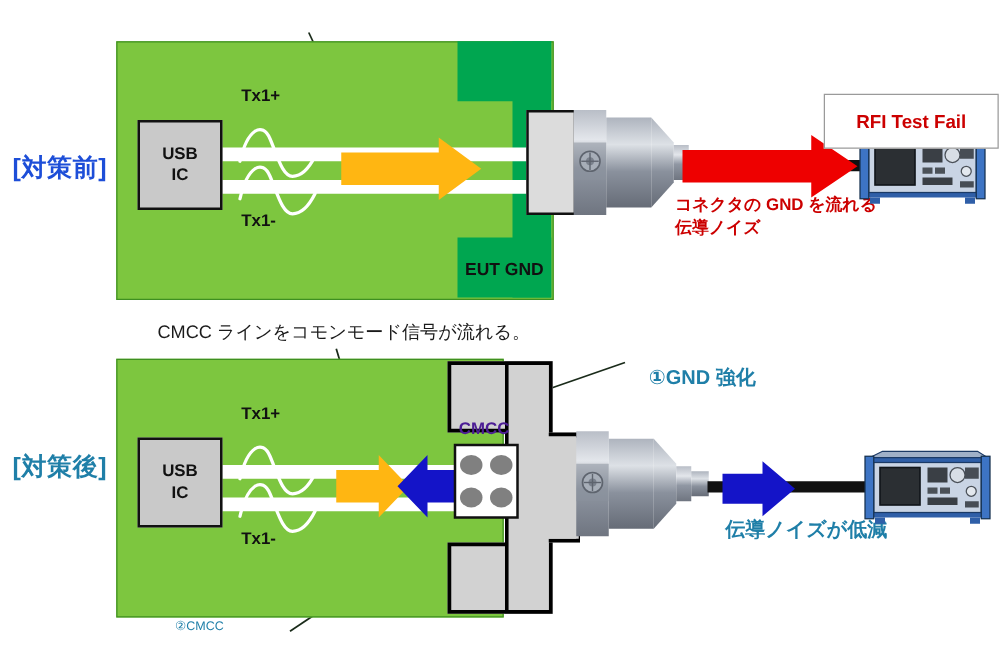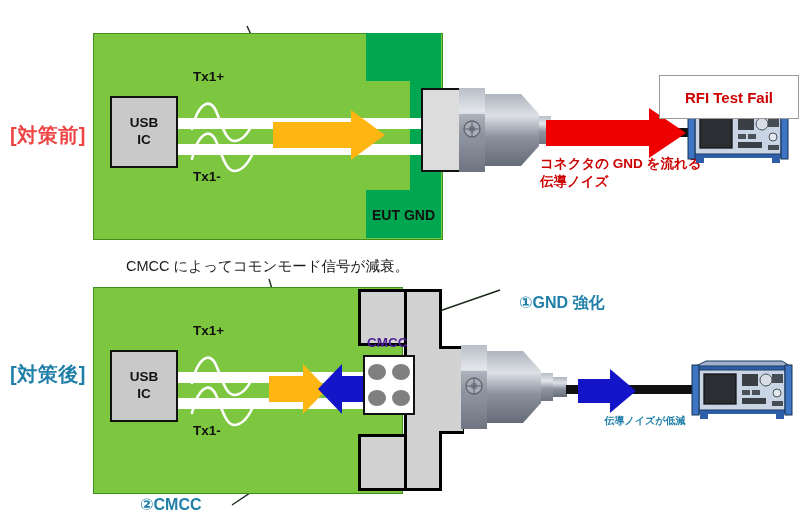--- a/index.html
+++ b/index.html
@@ -4,21 +4,21 @@
 <style>
   html,body{margin:0;padding:0;background:#ffffff;}
   body{width:800px;height:527px;overflow:hidden;
        font-family:"Liberation Sans","DejaVu Sans",sans-serif;}
   #stage{position:relative;width:800px;height:527px;background:#fff;}
   .abs{position:absolute;}
   .txt{position:absolute;white-space:nowrap;line-height:1;}
 
   
   .stage-label{font-size:20px;font-weight:700;letter-spacing:.5px;}
-  .lbl-before{color:#ef4444;}
+  .lbl-before{color:#1d4ed8;}
   .lbl-after{color:#1F7FA8;}
 
   
   .caption{font-size:14.5px;color:#1a1a1a;font-weight:400;}
   .footnote{font-size:14px;color:#1a1a1a;}
 
   
   .pcb{background:#7DC63F;border:1px solid #3E8F20;}
   .gnd-dark{background:#00A650;}
   .trace{background:#ffffff;}
@@ -34,23 +34,23 @@
   .gnd-shape{background:#D2D2D2;border:3px solid #000;box-sizing:border-box;}
 
   
   .resultbox{border:1.5px solid #9a9a9a;background:#fff;
              display:flex;align-items:center;justify-content:center;
              font-size:15px;font-weight:700;box-sizing:border-box;}
   .res-fail{color:#CC0000;}
   .res-pass{color:#1F7FA8;}
 
   .noise-red{color:#CC0000;font-size:13.5px;font-weight:700;text-align:left;line-height:1.35;}
-  .noise-blue{color:#1F7FA8;font-size:10px;font-weight:700;text-align:center;line-height:1.35;}
+  .noise-blue{color:#1F7FA8;font-size:16px;font-weight:700;text-align:center;line-height:1.35;}
   .annot-blue{color:#1F7FA8;font-size:16px;font-weight:700;margin-top:19px;}
-  .cmcc-num{color:#1F7FA8;font-size:16px;font-weight:700;}
+  .cmcc-num{color:#1F7FA8;font-size:10px;font-weight:400;}
 
   svg{display:block;overflow:visible;}
 </style>
 </head>
 <body>
 
 <div id="stage">
 
 
   <svg class="abs" style="left:0;top:0;width:800px;height:527px;pointer-events:none;">
@@ -145,21 +145,21 @@
     <rect x="52" y="38" width="24" height="6" fill="#3A3F45"></rect>
     <rect x="82" y="14" width="11" height="9" fill="#474d55"></rect>
     <circle cx="87" cy="33" r="4" fill="#E3E8EE" stroke="#4a5058" stroke-width="1"></circle>
     <rect x="82" y="41" width="11" height="5" fill="#474d55"></rect>
     <rect x="10" y="54" width="8" height="5" fill="#2F5FA8"></rect>
     <rect x="86" y="54" width="8" height="5" fill="#2F5FA8"></rect>
   </svg>
 
   <div class="abs resultbox res-fail" style="left:659px;top:65px;width:140px;height:44px;margin-top:10px;">RFI Test Fail</div>
 
-  <div class="txt caption" style="left:126px;top:259px;">CMCC によってコモンモード信号が減衰。</div>
+  <div class="txt caption" style="left:126px;top:259px;">CMCC ラインをコモンモード信号が流れる。</div>
 
   <svg class="abs" style="left:0;top:0;width:800px;height:527px;pointer-events:none;">
     <line x1="269" y1="279" x2="300" y2="382" stroke="#1a2b1a" stroke-width="1.4"></line>
     <line x1="500" y1="290" x2="428" y2="315" stroke="#1a2b1a" stroke-width="1.4"></line>
     <line x1="232" y1="505" x2="392" y2="398" stroke="#1a2b1a" stroke-width="1.4"></line>
   </svg>
 
   <div class="txt stage-label lbl-after" style="left:10px;top:364px;">[対策後]</div>
 
   <div class="abs pcb" style="left:93px;top:287px;width:308px;height:205px;"></div>

